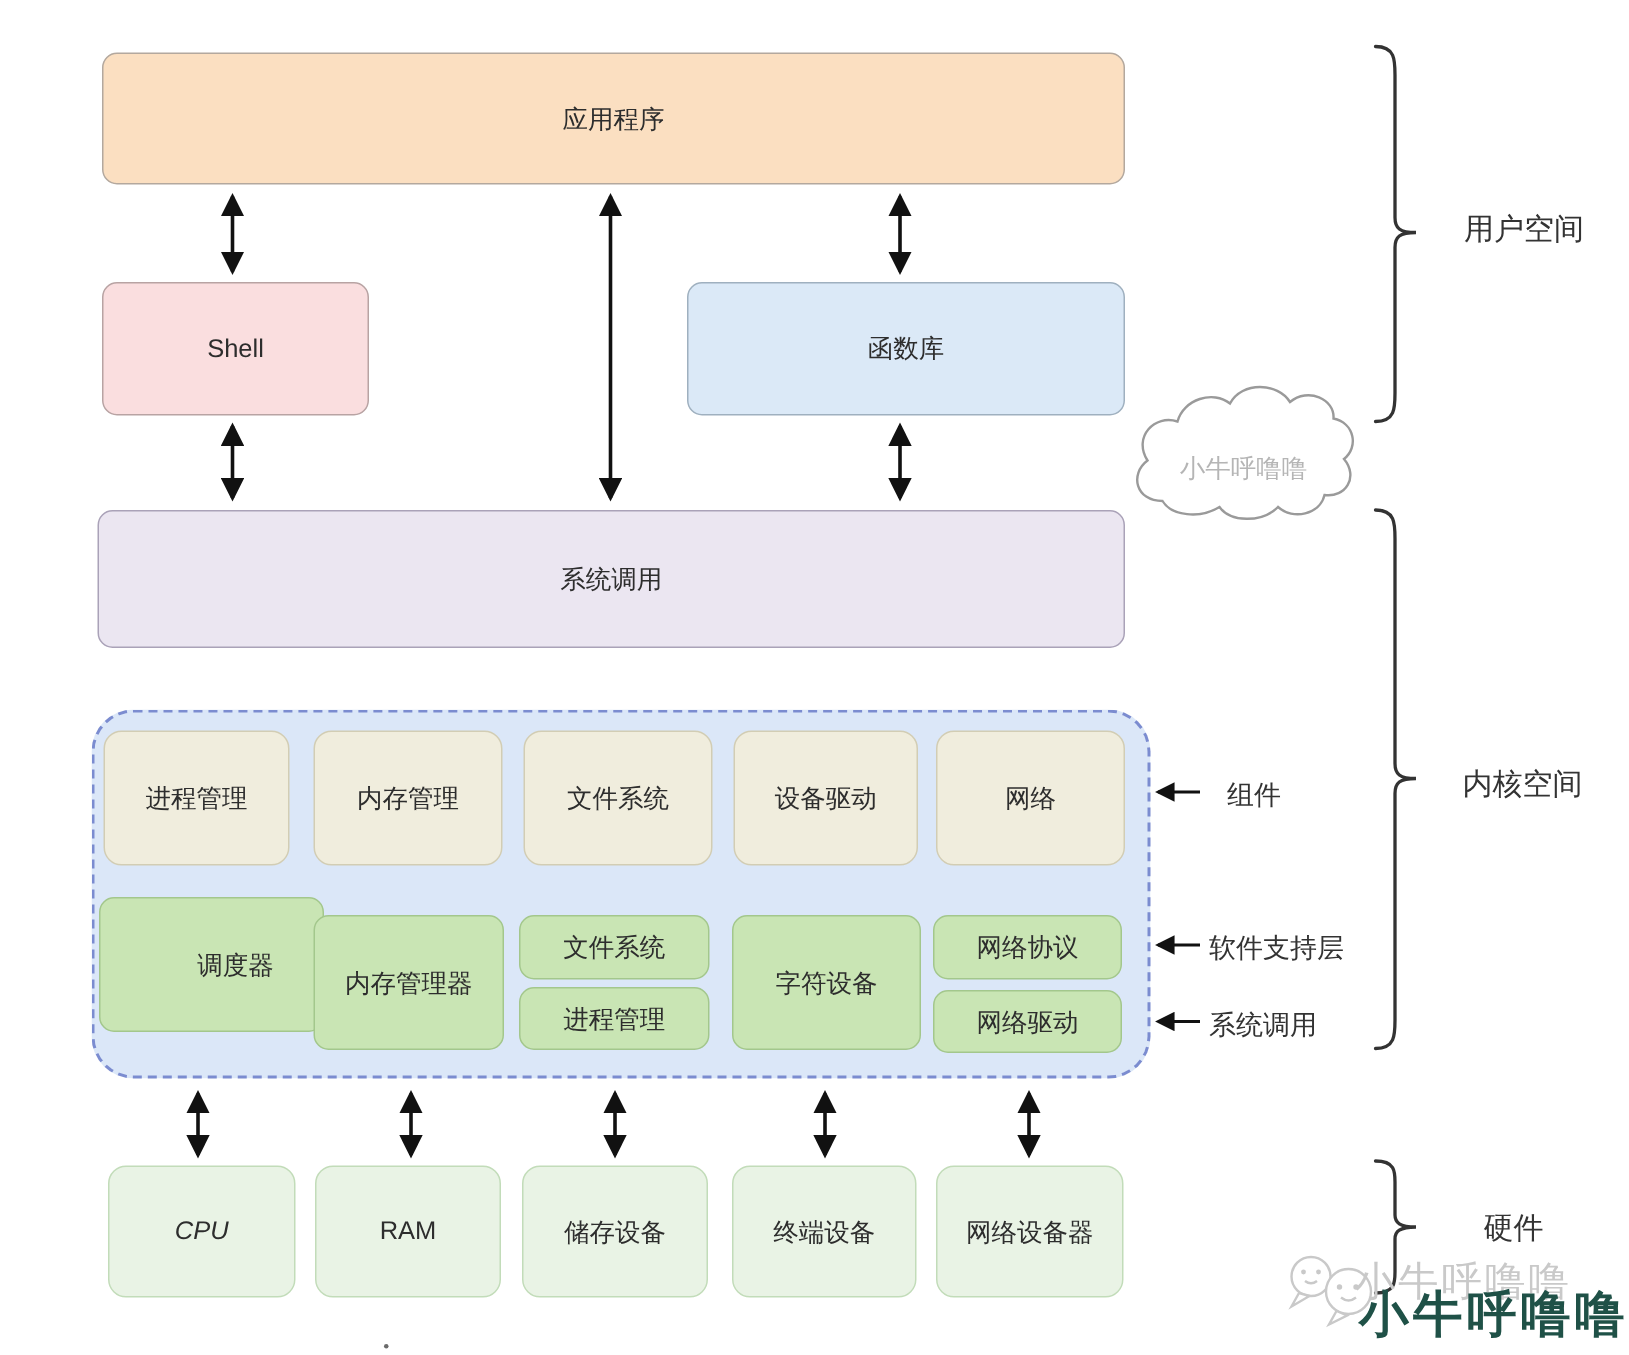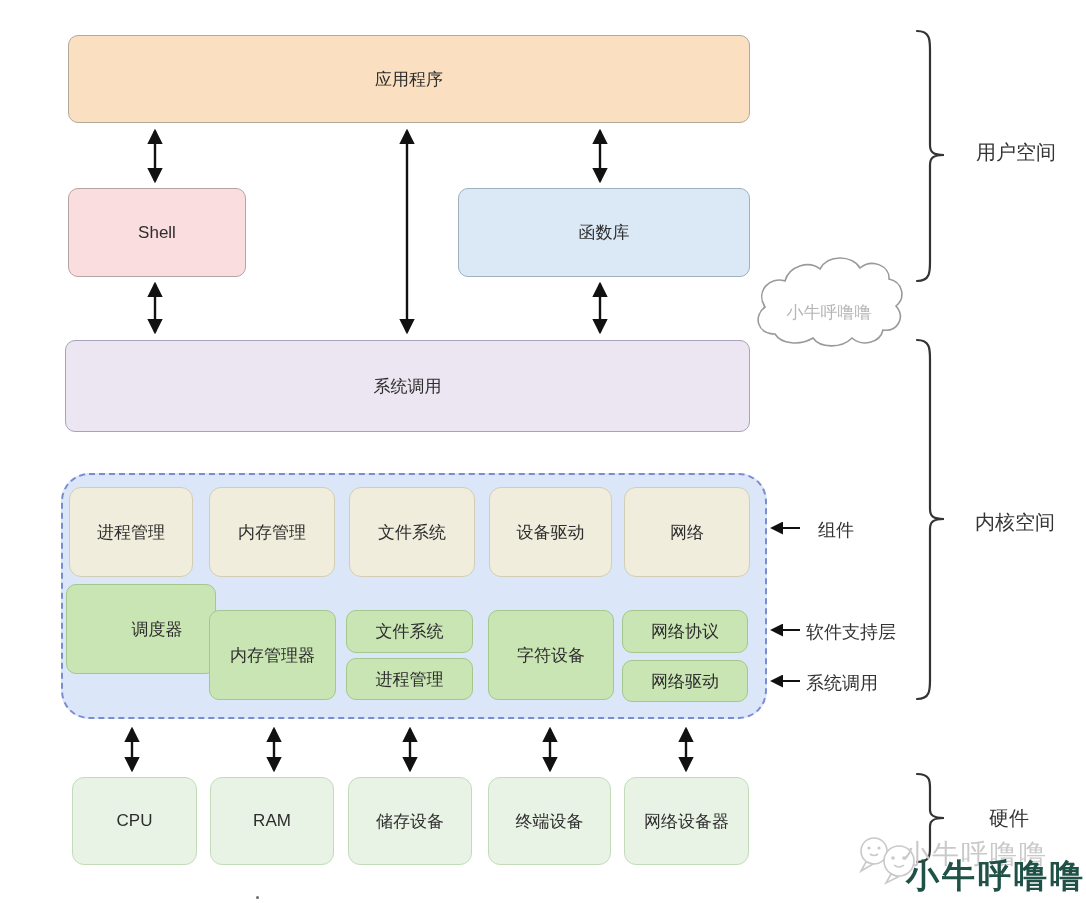--- a/index.html
+++ b/index.html
@@ -65,21 +65,21 @@
   <div class="box beige" style="left:349px;top:487px;width:126px;height:90px;">
       <span>文件系统</span>
     </div>
   <div class="box beige" style="left:489px;top:487px;width:123px;height:90px;">
       <span>设备驱动</span>
     </div>
   <div class="box beige" style="left:624px;top:487px;width:126px;height:90px;">
       <span>网络</span>
     </div>
 
-  <div class="box green" style="left:66px;top:584px;width:150px;height:90px;padding-left:32px;">
+  <div class="box green" style="left:66px;top:598px;width:150px;height:90px;padding-left:32px;">
       <span>调度器</span>
     </div>
   <div class="box green" style="left:209px;top:610px;width:127px;height:90px;">
       <span>内存管理器</span>
     </div>
 
   <div class="stack" style="left:346px;top:610px;width:127px;height:90px;">
     <div class="box green" style="height:43px;">
         <span>文件系统</span>
       </div>
@@ -94,21 +94,21 @@
 
   <div class="stack" style="left:622px;top:610px;width:126px;height:92px;">
     <div class="box green" style="height:43px;">
         <span>网络协议</span>
       </div>
     <div class="box green" style="height:42px;">
         <span>网络驱动</span>
       </div>
   </div>
 
-  <div class="box hw" style="left:72px;top:777px;width:125px;height:88px;">
+  <div class="box hw" style="left:72px;top:777px;width:125px;height:88px;font-style:italic;">
       <span>CPU</span>
     </div>
   <div class="box hw" style="left:210px;top:777px;width:124px;height:88px;">
       <span>RAM</span>
     </div>
   <div class="box hw" style="left:348px;top:777px;width:124px;height:88px;">
       <span>储存设备</span>
     </div>
   <div class="box hw" style="left:488px;top:777px;width:123px;height:88px;">
       <span>终端设备</span>

